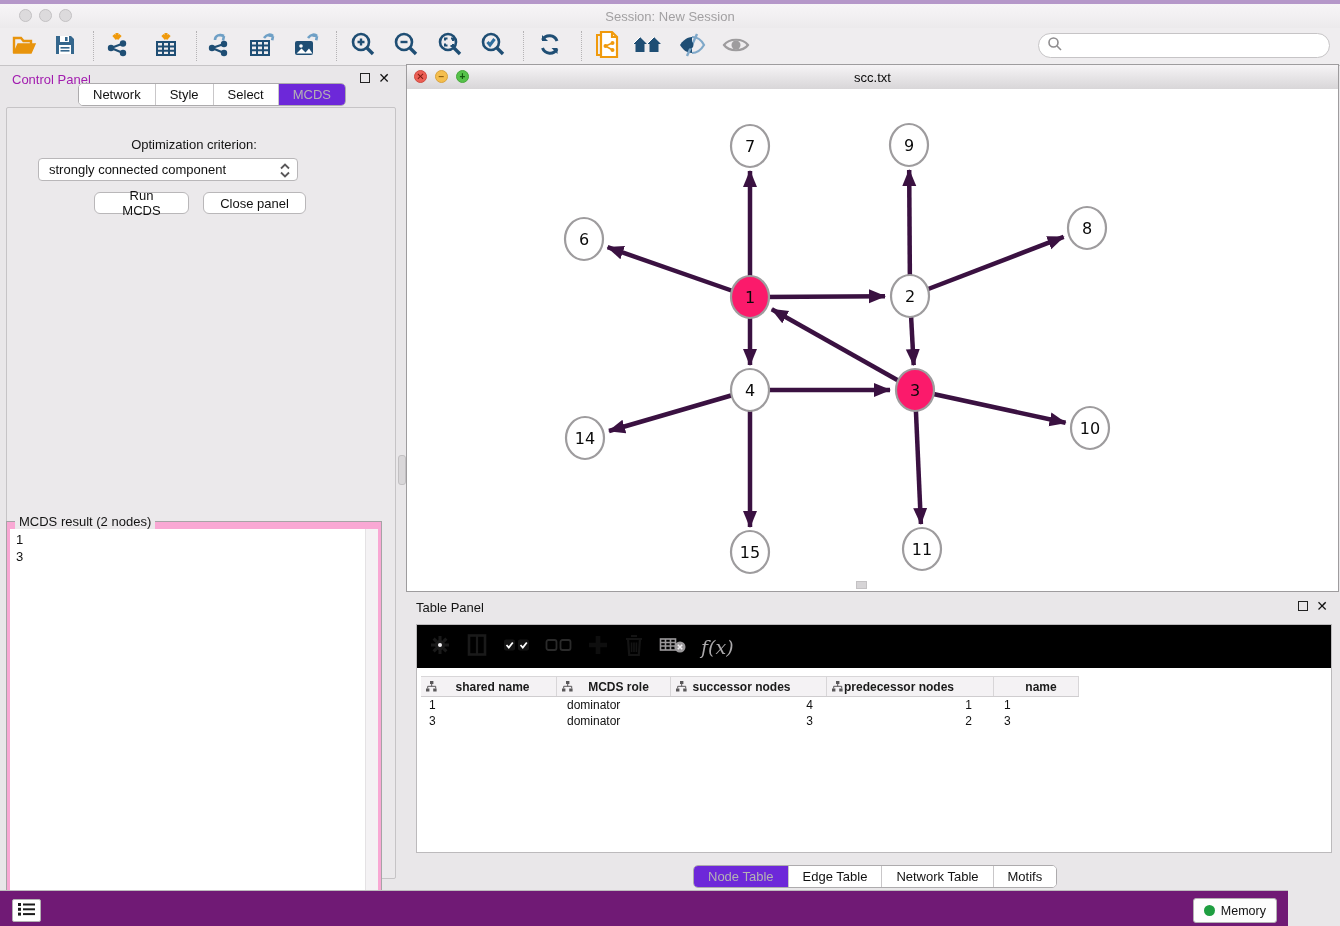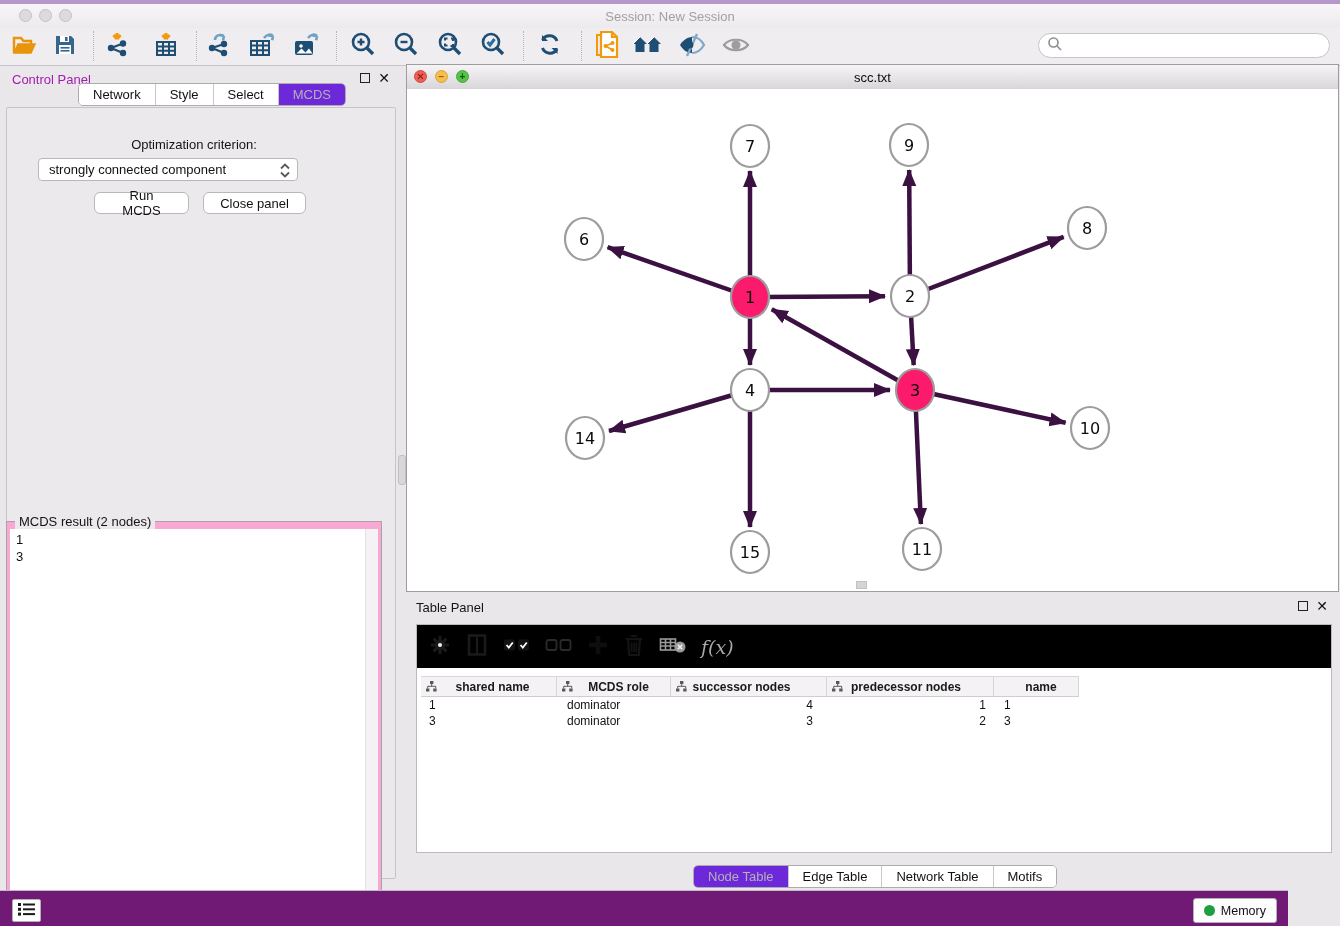--- a/index.html
+++ b/index.html
@@ -75,21 +75,21 @@
   #tp-table{position:absolute;left:4px;top:51px;width:658px;}
   #tp-header{display:flex;height:19px;background:#F4F2F4;border-top:1px solid #D8D6D8;border-bottom:1px solid #CFCDCF;font-weight:bold;}
   .th{position:relative;display:flex;align-items:center;justify-content:center;font-size:12px;color:#1A1A1A;
       border-right:1px solid #D8D6D8;box-sizing:border-box;height:100%;}
   .th svg{position:absolute;left:5px;top:4px;}
   .tr{display:flex;height:16px;align-items:center;font-size:12px;color:#111;}
   .td{box-sizing:border-box;white-space:nowrap;overflow:hidden;}
   .c0{width:136px;padding-left:8px;}
   .c1{width:114px;padding-left:10px;}
   .c2{width:156px;text-align:right;padding-right:14px;}
-  .c3{width:167px;text-align:right;padding-right:8px;}
+  .c3{width:167px;text-align:right;padding-right:22px;}
   .c4{width:85px;padding-left:10px;}
   #tp-tabs{left:287px;top:270px;}
 
   
   #statusbar{left:0;top:890px;width:1288px;height:36px;background:#701a75;border-top:1px solid #BEBCBE;box-sizing:border-box;}
   #status-list-btn{position:absolute;left:12px;top:8px;width:29px;height:23px;background:#FFF;
     border:1px solid #B3B1B3;border-radius:2px;display:flex;align-items:center;justify-content:center;}
   #memory-btn{position:absolute;right:11px;top:7px;height:25px;background:#FDFDFD;border:1px solid #B3B1B3;
     border-radius:3px;display:flex;align-items:center;gap:6px;padding:0 10px;font-size:12.5px;color:#111;}
   #memory-dot{width:11px;height:11px;border-radius:50%;background:#1E9E40;}

